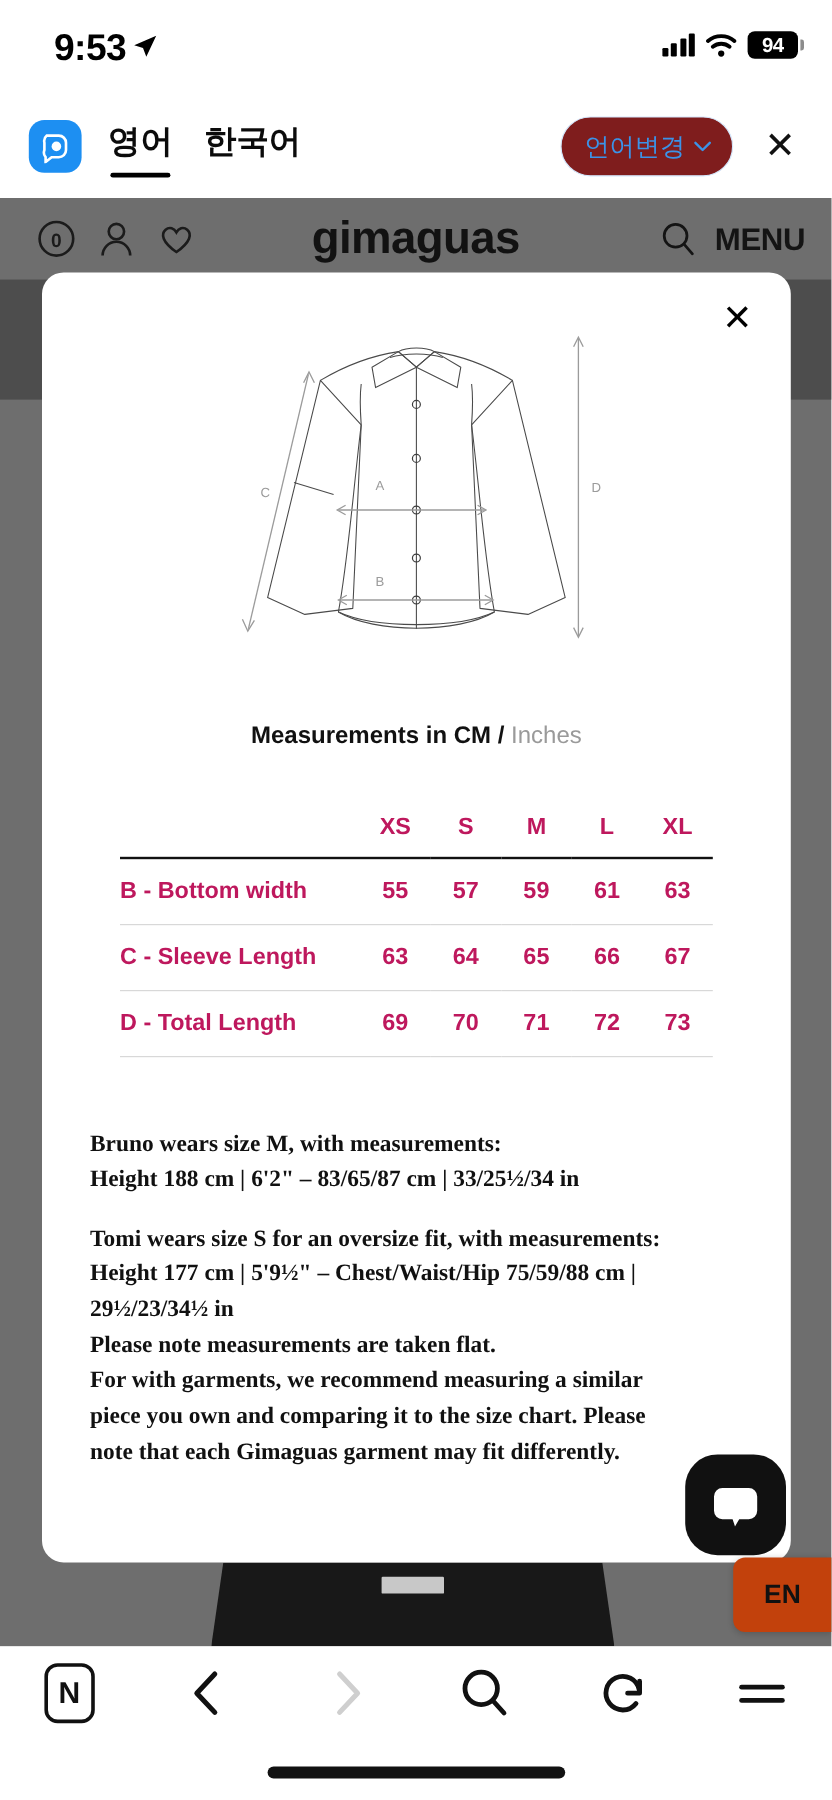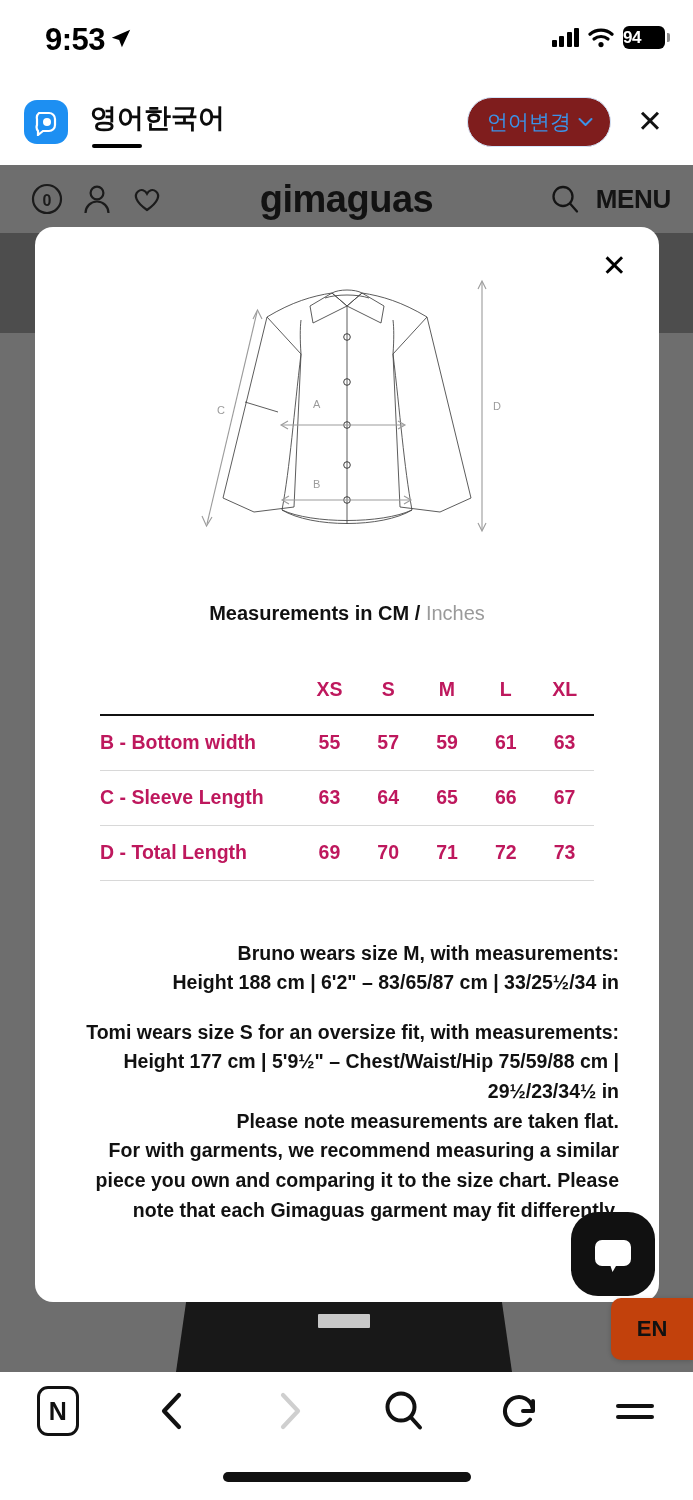--- a/index.html
+++ b/index.html
@@ -37,21 +37,21 @@
   .sig-bars { display: flex; align-items: flex-end; gap: 2.5px; height: 19px; }
   .sig-bars i { display:block; width: 5px; background: #000; border-radius: 1px; }
   .sig-bars i:nth-child(1){ height: 7px; }
   .sig-bars i:nth-child(2){ height: 11px; }
   .sig-bars i:nth-child(3){ height: 15px; }
   .sig-bars i:nth-child(4){ height: 19px; }
   #battery {
     position: relative;
     width: 42px; height: 23px;
     background: #000; border-radius: 6px;
-    display: flex; align-items: center; 
+    display: flex; align-items: center; justify-content: center;
   }
   #battery::after {
     content:""; position:absolute; right: -5px; top: 7px;
     width: 3.5px; height: 9px; background: rgba(0,0,0,.45);
     border-radius: 0 2px 2px 0;
   }
   #battery span { color:#fff; font-size: 17px; font-weight: 700; letter-spacing: -0.4px;}
 
   
   #translate-bar {
@@ -61,21 +61,21 @@
     display: flex; align-items: center;
   }
   #papago-icon {
     margin-left: 24px;
     width: 44px; height: 44px;
     border-radius: 13px;
     background: #1d8ff2;
     display:flex; align-items:center; justify-content:center;
     flex: none;
   }
-  #lang-tabs { display: flex; align-items: center; margin-left: 22px; }
+  #lang-tabs { display: flex; align-items: center; margin-left: 22px; gap: 26px; }
   .lang-tab {
     font-size: 27px; color: #0b0b0b; font-weight: 600;
     padding-bottom: 8px; position: relative;
     font-family: "DejaVu Sans", sans-serif;
   }
   .lang-tab.active::after {
     content:""; position:absolute; left: 2px; right: 2px; bottom: -4px;
     height: 4px; background: #000; border-radius: 2px;
   }
   #translate-right {
@@ -172,23 +172,24 @@
     text-align: left; width: 200px;
   }
   #size-table thead th { border: none; padding-bottom: 12px; height: 38px;}
   #size-table tbody tr td { border-top: 1px solid #d8d8d8; }
   #size-table tbody tr:first-child td { border-top: 2px solid #111; }
   #size-table tbody tr:last-child td { border-bottom: 1px solid #d8d8d8; }
 
   
   #notes {
     margin: 58px 40px 0;
-    text-align: right;
+    text-align: left;
     font-size: 19.5px; font-weight: 700; color: #111;
     line-height: 1.52;
+    font-family: Liberation Serif, serif;
   }
   #notes .gap { display:block; height: 20px; }
 
   
   #chat-bubble {
     position: absolute; right: 38px; top: 1212px;
     width: 84px; height: 84px;
     background: #111; border-radius: 27px;
     display:flex; align-items:center; justify-content:center;
     z-index: 8;

